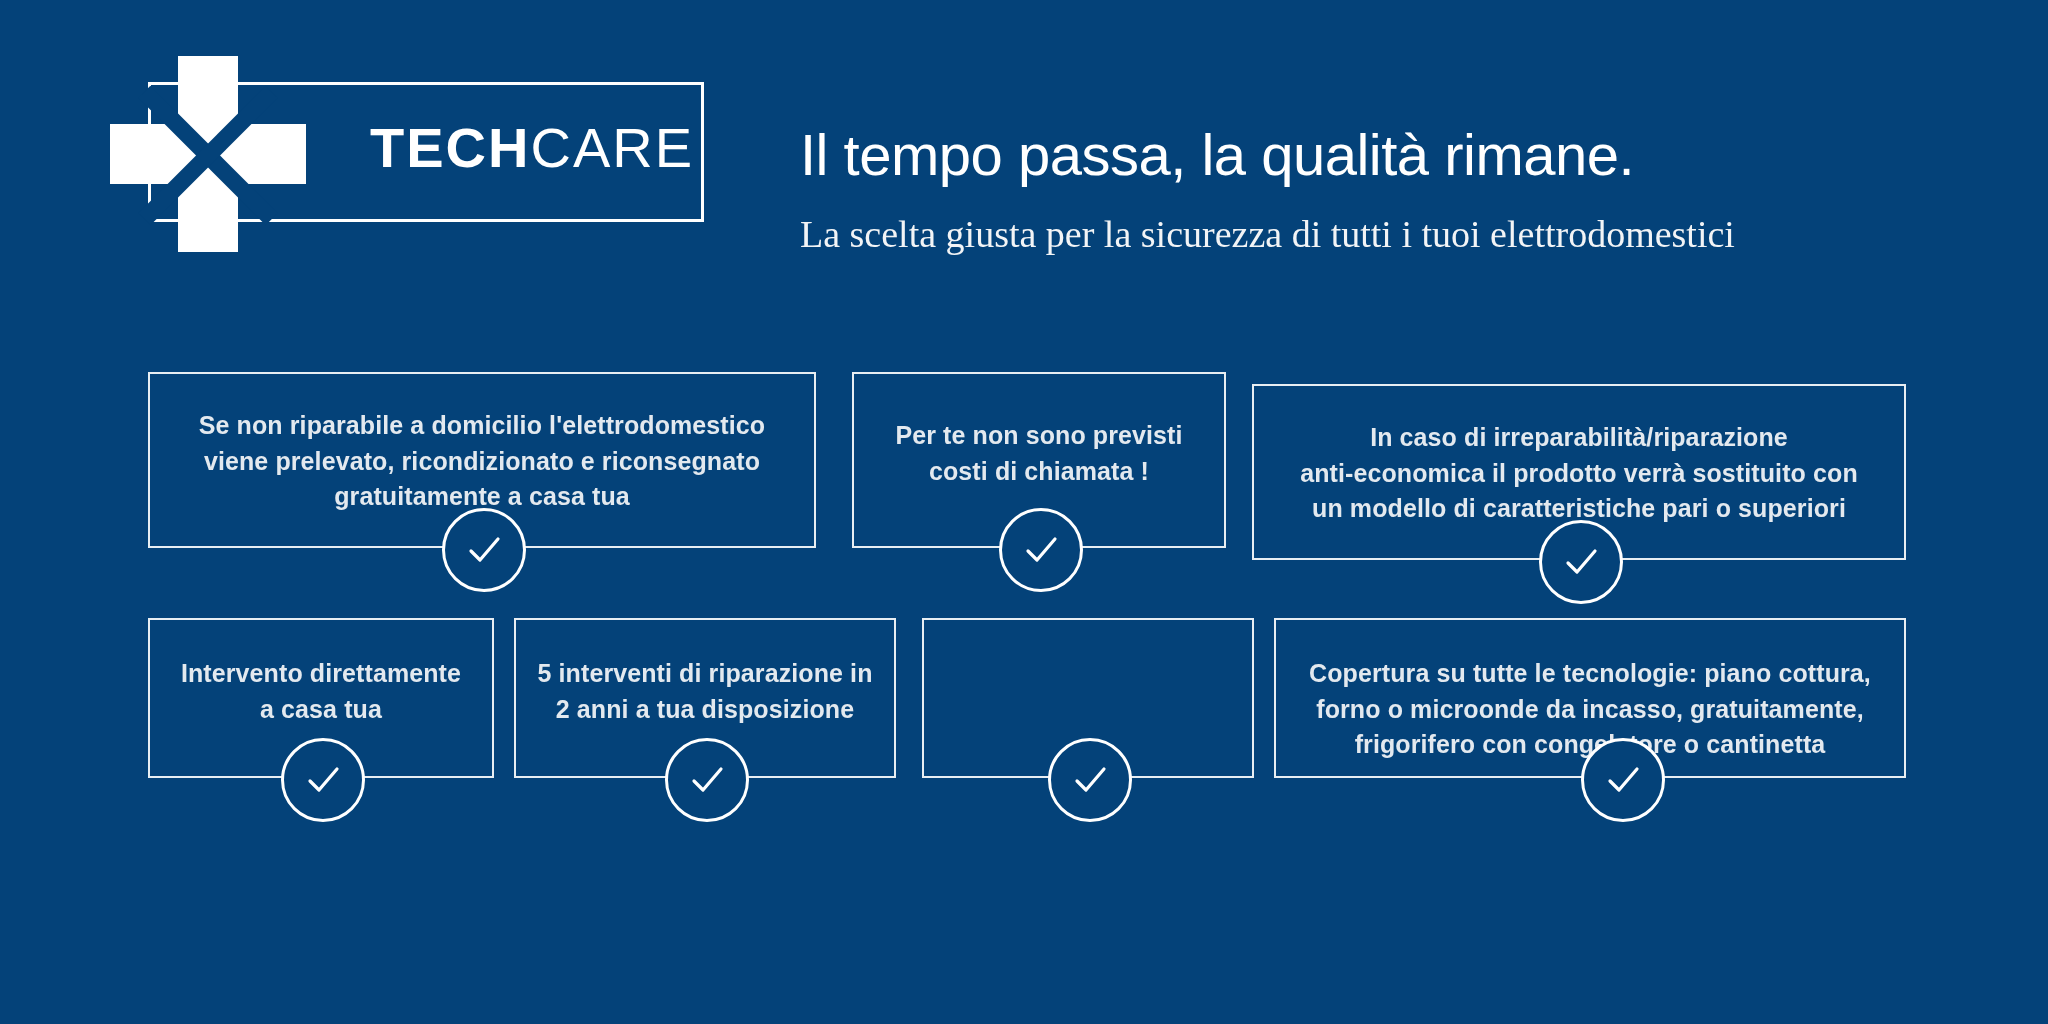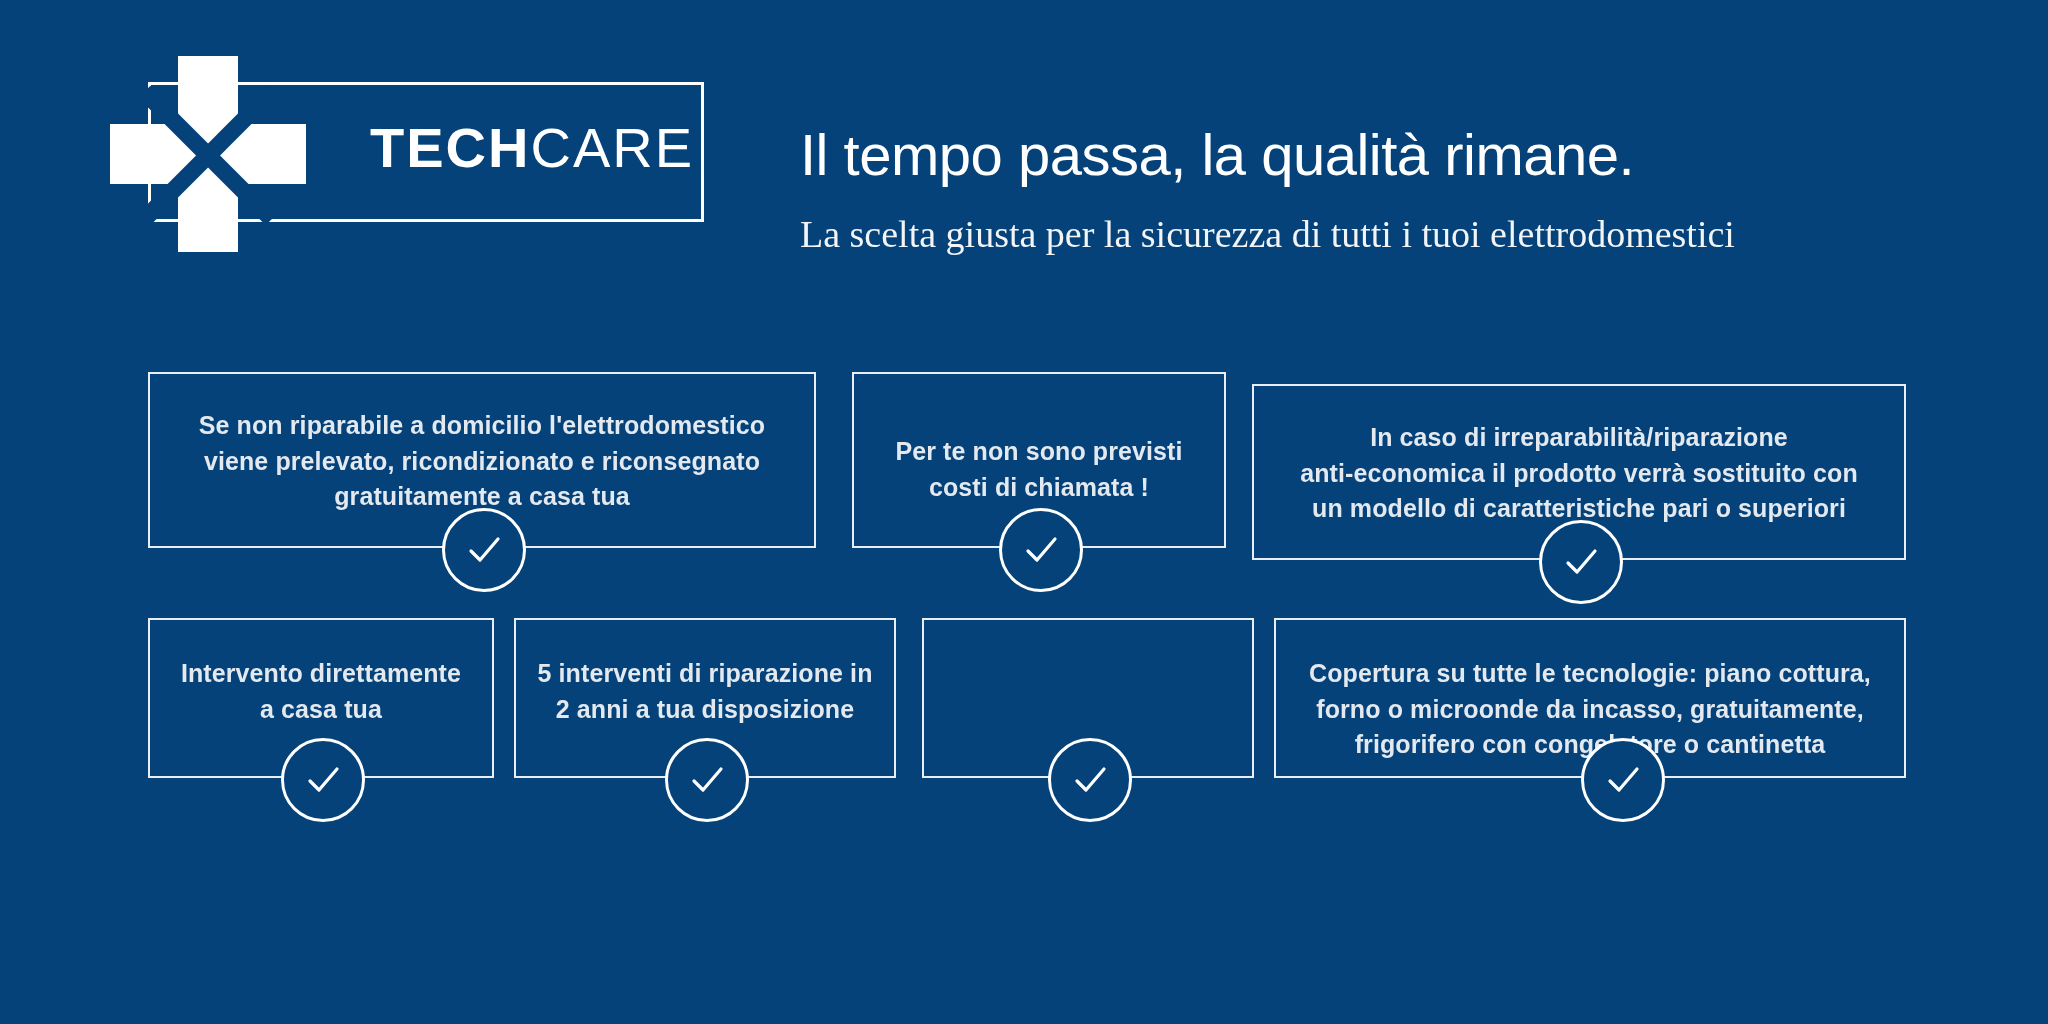--- a/index.html
+++ b/index.html
@@ -121,21 +121,21 @@
     color: #e3e9ef;
     font-size: 25px;
     line-height: 1.42;
     text-align: center;
     padding: 0 16px;
     white-space: pre-line;
     letter-spacing: 0.1px;
     font-weight: bold;
   }
   .card.pad-lg .card-text { padding-top: 34px; }
-  .card.pad-md .card-text { padding-top: 44px; margin-top: 16px; }
+  .card.pad-md .card-text { padding-top: 44px; }
   .card.pad-sm .card-text { padding-top: 36px; }
 
   
   .check-badge {
     position: absolute;
     width: 84px;
     height: 84px;
     border-radius: 50%;
     border: 3px solid #ffffff;
     background: #044279;

